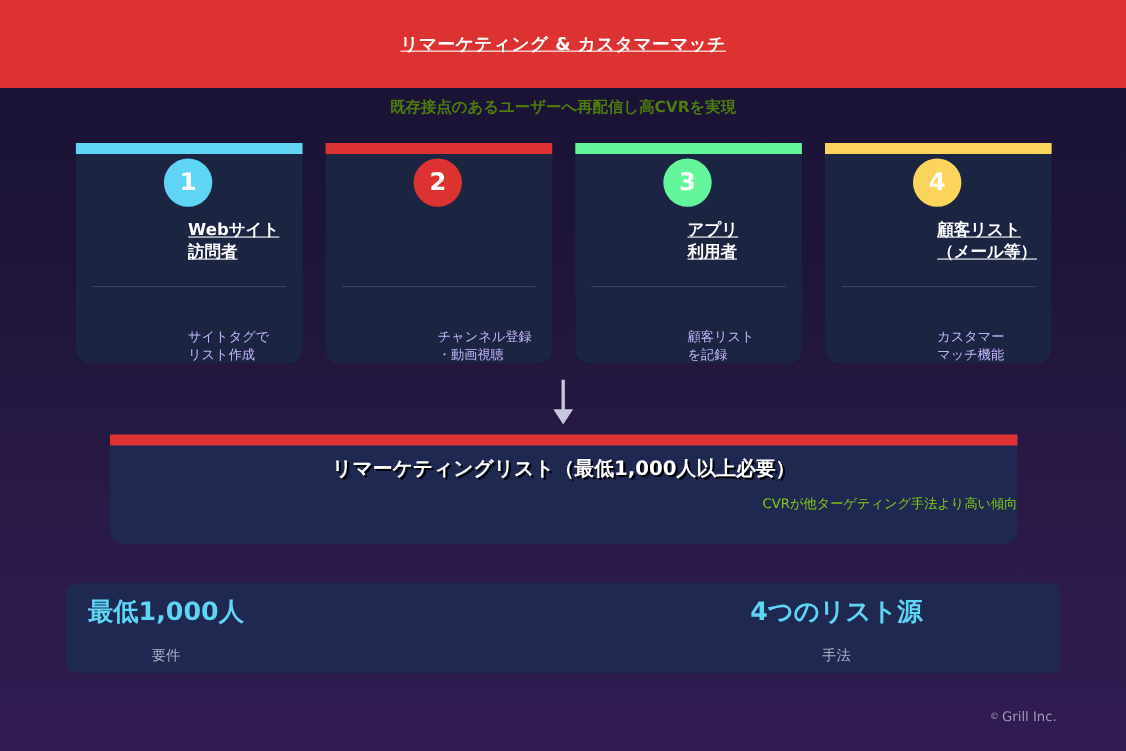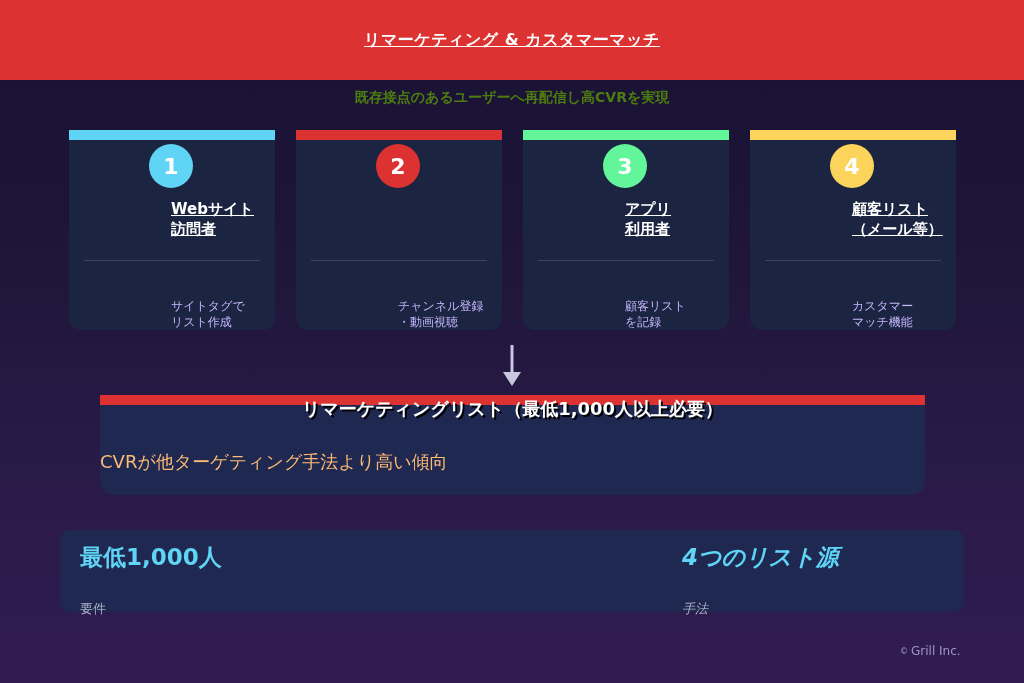--- a/index.html
+++ b/index.html
@@ -48,38 +48,38 @@
     }
     .arrow {
       position: absolute; left: 503px; top: 345px; width: 18px; height: 42px;
     }
     .main-box {
       position: absolute; left: 100px; top: 395px; width: 825px; height: 100px;
       background: #1f2850; border-radius: 0 0 14px 14px;
     }
     .main-bar { position: absolute; left: 0; top: 0; width: 100%; height: 10px; background: #dc3232; }
     .main-title {
-      position: absolute; left: 0; top: 2px; width: 100%; text-align: center;
+      position: absolute; left: 0; top: 19px; width: 100%; text-align: center;
       font-size: 18px; font-weight: bold; color: #ffffff;
       text-shadow: 2px 2px 0 #000000;
     }
     .main-sub {
-      position: absolute; left: 0; top: 55px; width: 100%; text-align: left;
-      font-size: 18px; color: #fdba74;
+      position: absolute; left: 0; top: 55px; width: 100%; text-align: right;
+      font-size: 12px; color: #84cc16;
     }
     .summary {
       position: absolute; left: 60px; top: 530px; width: 904px; height: 82px;
       background: #1f2850; border-radius: 10px;
     }
     .stat { position: absolute; top: 12px; }
     .stat-value {
       font-size: 23px; font-weight: bold; color: #5fd4f5; line-height: 30px; white-space: nowrap;
     }
     .stat-label {
-      margin-top: 29px; font-size: 13px; color: #a9aec6; line-height: 16px;
+      margin-top: 17px; font-size: 13px; color: #a9aec6; line-height: 16px; text-align: center;
     }
     .footer {
       position: absolute; left: 900px; top: 644px;
       font-size: 12px; color: #9f96c0; display: flex; align-items: center; gap: 3px;
     }
     .footer .copy { font-size: 8px; }
   </style>
 </head>
 <body>
 
@@ -144,21 +144,21 @@
   <div class="main-bar"></div>
   <div class="main-title">リマーケティングリスト（最低1,000人以上必要）</div>
   <div class="main-sub">CVRが他ターゲティング手法より高い傾向</div>
 </div>
 
 <div class="summary">
   <div class="stat" style="left:20px;">
     <div class="stat-value">最低1,000人</div>
     <div class="stat-label">要件</div>
   </div>
-  <div class="stat" style="left:622px;font-style:italic;">
+  <div class="stat" style="left:622px;">
     <div class="stat-value">4つのリスト源</div>
     <div class="stat-label">手法</div>
   </div>
 </div>
 
 <div class="footer">
   <span class="copy">©</span>
   <span>Grill Inc.</span>
 </div>
 

